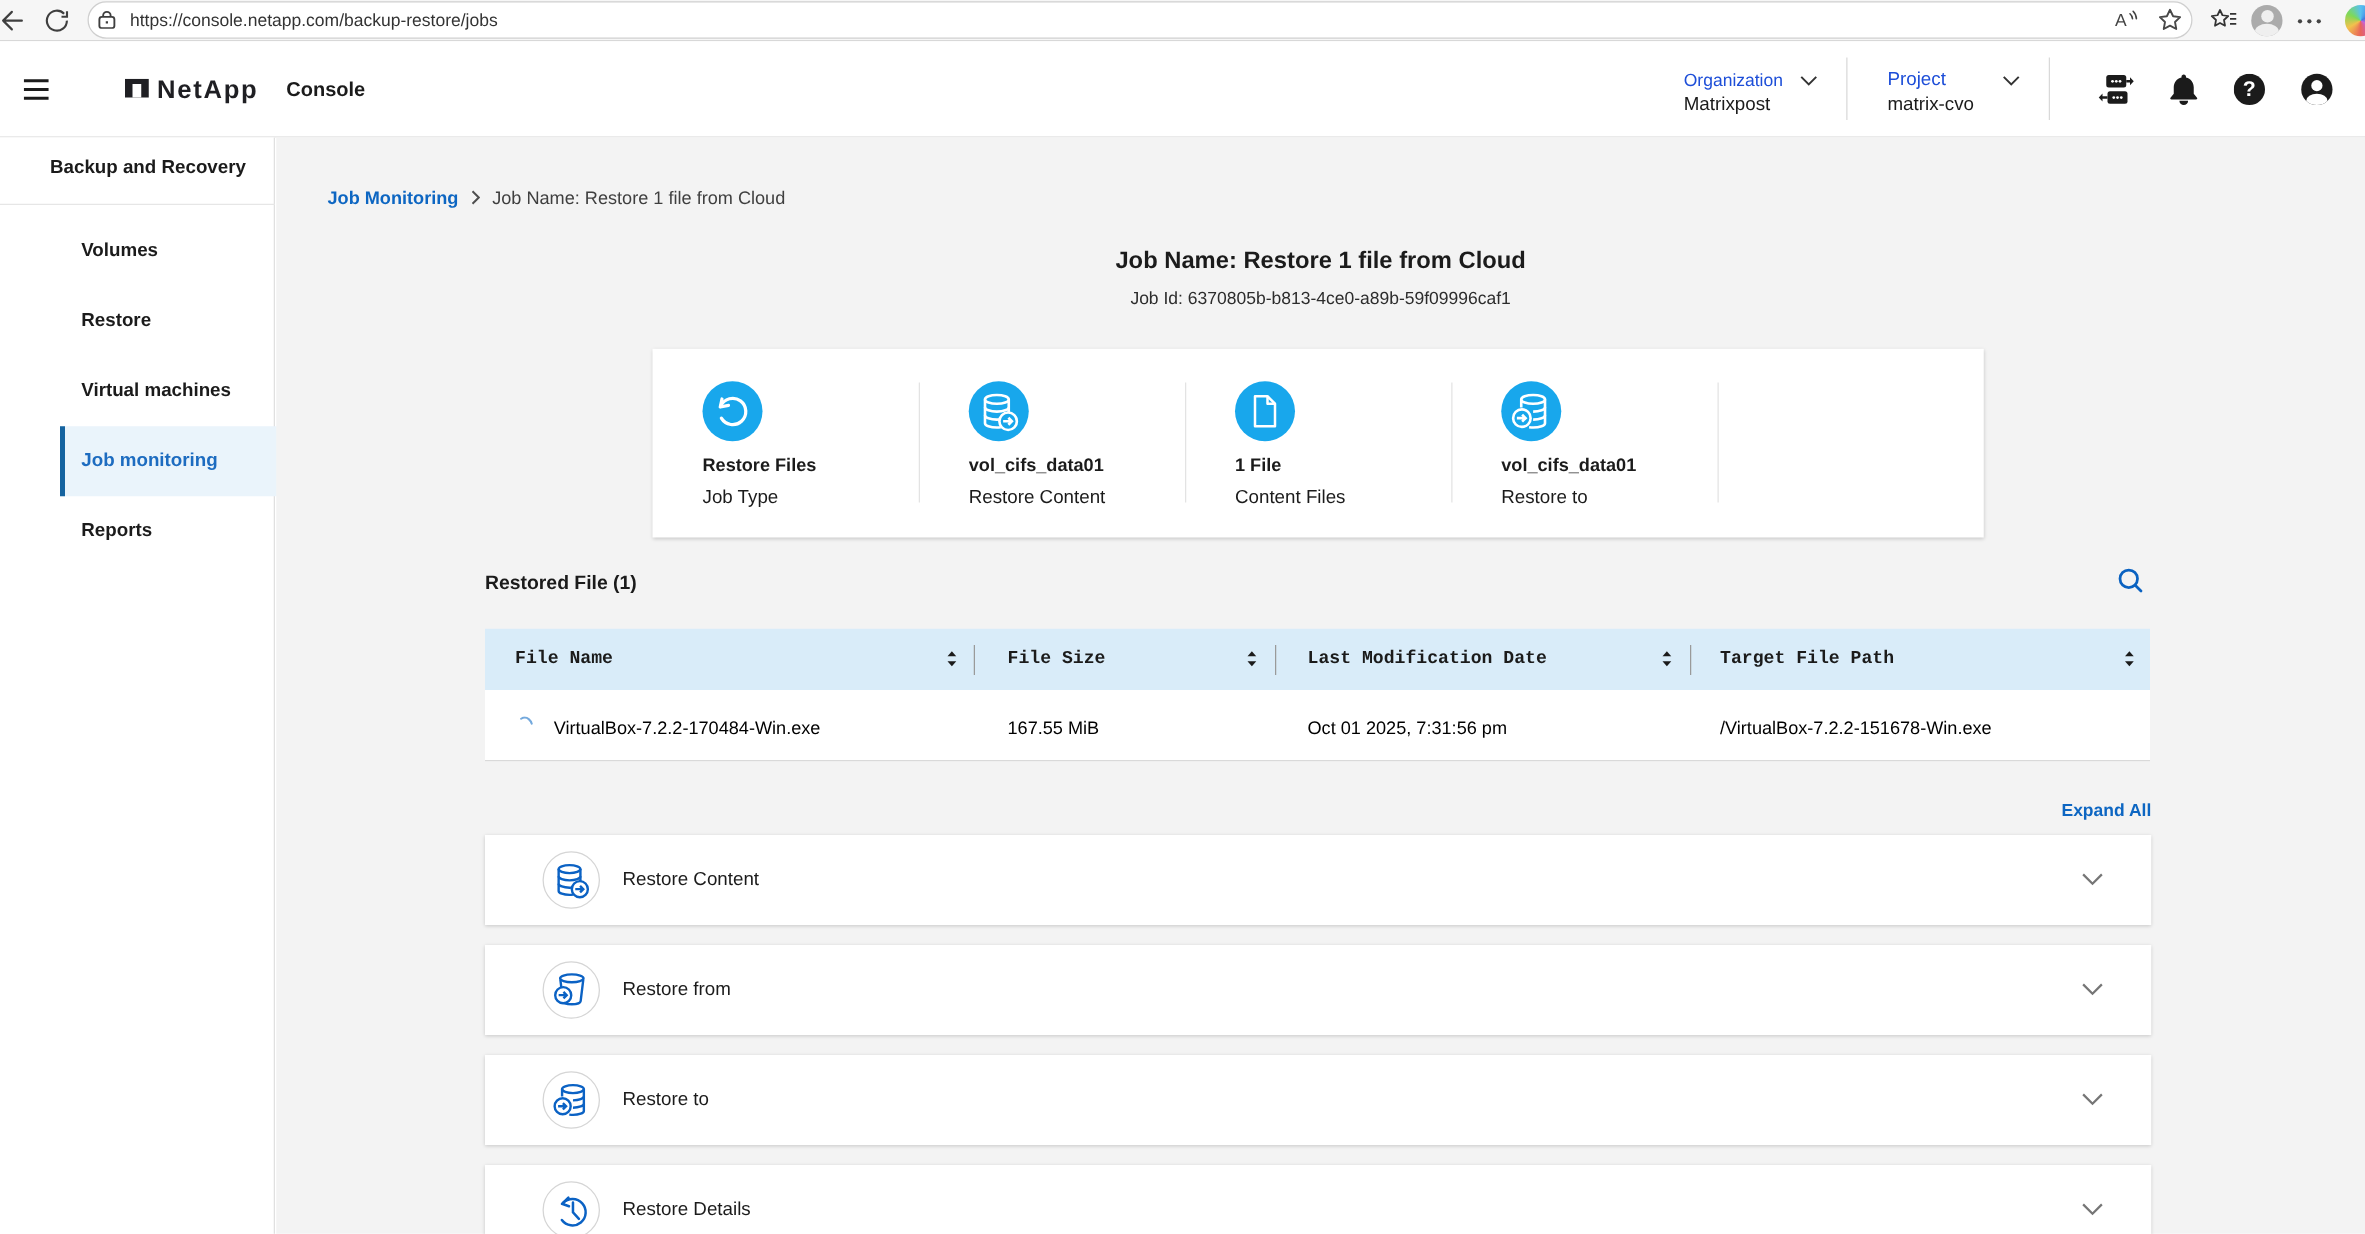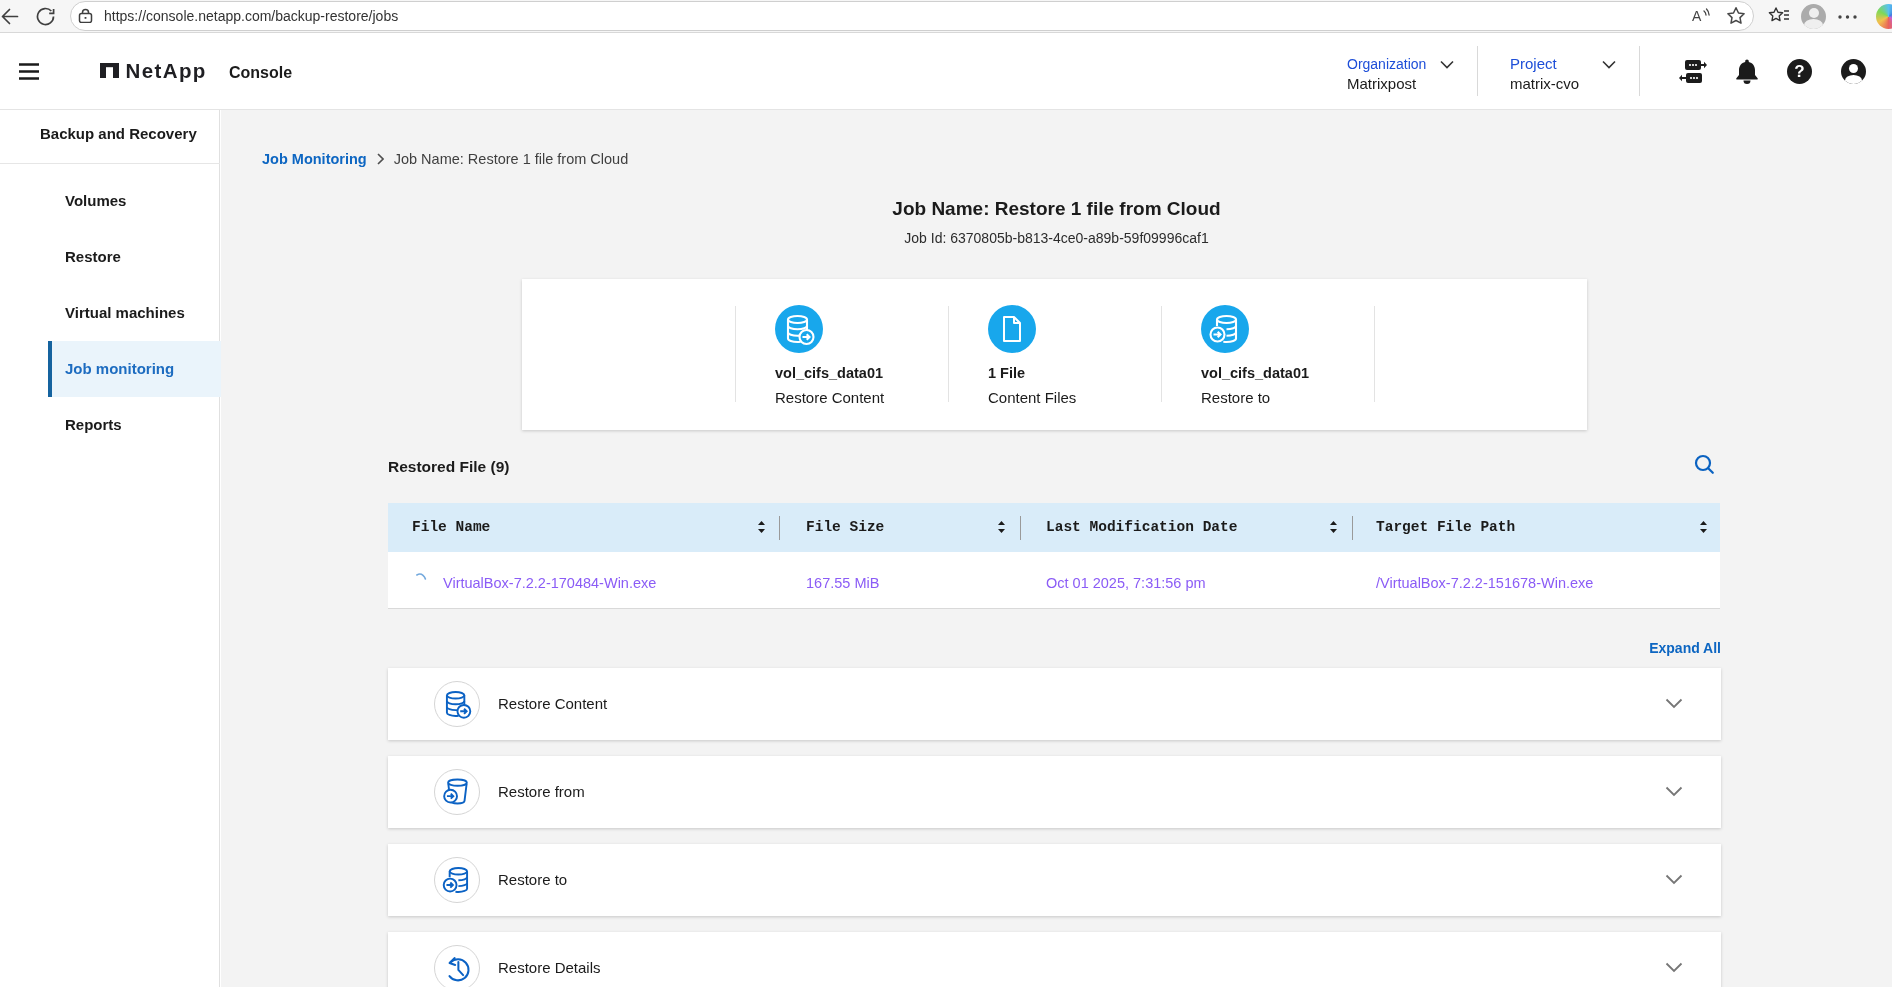--- a/index.html
+++ b/index.html
@@ -42,21 +42,21 @@
 .segdiv { position:absolute; top:27px; width:1px; height:96px; background:#e3e3e3; }
 
 
 #rfhead { position:absolute; left:388px; top:458px; font-size:15.5px; font-weight:bold; color:#1b1b1b; }
 #table { position:absolute; left:388px; top:503px; width:1332px; background:#fff; }
 #thead { position:absolute; left:0; top:0; width:1332px; height:49px; background:#d9ecf9;font-family:Liberation Mono, monospace; }
 .th { position:absolute; top:16px; font-size:14.5px; font-weight:bold; color:#1b1b1b; }
 .sorticon { position:absolute; top:15px; width:11px; height:18px; }
 .thdiv { position:absolute; top:13px; width:1px; height:24px; background:#9a9a9a; }
 #trow { position:absolute; left:0; top:49px; width:1332px; height:57px; background:#fff; border-bottom:1px solid #d9d9d9; }
-.td { position:absolute; top:23px; font-size:14.5px; color:#8b5cf6; }
+.td { position:absolute; top:23px; font-size:14.5px; color:#000000; }
 
 #expandall { position:absolute; left:1400px; top:640px; width:321px; text-align:right; font-size:14px; font-weight:bold; color:#0d66c2; }
 
 
 .acc { position:absolute; left:388px; width:1333px; height:72px; background:#fff; box-shadow:0 1px 3px rgba(0,0,0,0.18); }
 .acc .iconcirc { position:absolute; left:46px; top:13px; width:46px; height:46px; border-radius:50%; background:#fff; border:1px solid #d5d5d5; }
 .acc .lbl { position:absolute; left:110px; top:27px; font-size:15px; color:#1b1b1b; }
 .acc svg.chev { position:absolute; right:38px; top:30px; }
 </style>
 </head>
@@ -167,20 +167,28 @@
 <div class="sbitem" style="top:397px">Reports</div>
 
 <div id="main"></div>
 <div id="crumb"><a>Job Monitoring</a><svg style="margin:0 10px 2px 10px;vertical-align:middle" width="7" height="12" viewBox="0 0 7 12">
       <path d="M1 1 l5 5 -5 5" fill="none" stroke="#4f4f4f" stroke-width="1.6"></path>
     </svg><span class="cur">Job Name: Restore 1 file from Cloud</span></div>
 <div id="title">Job Name: Restore 1 file from Cloud</div>
 <div id="jobid">Job Id: 6370805b-b813-4ce0-a89b-59f09996caf1</div>
 
 <div id="sumcard">
+  <div class="seg" style="left:0">
+    <div class="circ"><svg width="48" height="48" viewBox="0 0 48 48">
+          <path d="M14.6 19.8 A 10.5 10.5 0 1 1 15.1 29.56" fill="none" stroke="#fff" stroke-width="2.6" stroke-linecap="round"></path>
+          <path d="M15.6 14.2 L 14.2 20.6 L 20.8 19.3" fill="none" stroke="#fff" stroke-width="2.6" stroke-linecap="round" stroke-linejoin="round"></path>
+        </svg></div>
+    <div class="l1">Restore Files</div>
+      <div class="l2">Job Type</div>
+  </div>
   <div class="segdiv" style="left:213px"></div>
   <div class="seg" style="left:213px">
     <div class="circ"><svg width="48" height="48" viewBox="0 0 48 48">
       <ellipse cx="22.5" cy="14.5" rx="9.5" ry="3.5" fill="none" stroke="#fff" stroke-width="2.1"></ellipse>
       <path d="M13 14.5 v19 c0 1.9 4.2 3.5 9.5 3.5 1.1 0 2.2 -.1 3.2 -.2 M32 14.5 v11.5" fill="none" stroke="#fff" stroke-width="2.1"></path>
       <path d="M13 20.8 c0 1.9 4.2 3.5 9.5 3.5 s9.5 -1.6 9.5 -3.5 M13 27.2 c0 1.9 4.2 3.5 9.5 3.5 1.3 0 2.6 -.1 3.7 -.3" fill="none" stroke="#fff" stroke-width="2.1"></path>
       <circle cx="31.5" cy="32" r="7" fill="#18a7ec" stroke="#fff" stroke-width="2.1"></circle>
       <path d="M27.5 32 h7 m-2.8 -2.8 l2.8 2.8 -2.8 2.8" fill="none" stroke="#fff" stroke-width="2.1"></path>
     </svg></div>
     <div class="l1">vol_cifs_data01</div>
@@ -203,21 +211,21 @@
       <path d="M35 20.8 c0 1.9 -4.2 3.5 -9.5 3.5 M35 27.2 c0 1.9 -4.2 3.5 -9.5 3.5" fill="none" stroke="#fff" stroke-width="2.1"></path>
       <circle cx="16.5" cy="29.5" r="7" fill="#18a7ec" stroke="#fff" stroke-width="2.1"></circle>
       <path d="M12.5 29.5 h7 m-2.8 -2.8 l2.8 2.8 -2.8 2.8" fill="none" stroke="#fff" stroke-width="2.1"></path>
     </svg></div>
     <div class="l1">vol_cifs_data01</div>
       <div class="l2">Restore to</div>
   </div>
   <div class="segdiv" style="left:852px"></div>
 </div>
 
-<div id="rfhead">Restored File (9)</div>
+<div id="rfhead">Restored File (1)</div>
 <svg class="abs" style="left:1694px;top:454px" width="22" height="22" viewBox="0 0 22 22">
     <circle cx="9" cy="9" r="7" fill="none" stroke="#0a62c1" stroke-width="2.2"></circle>
     <path d="M14.2 14.2 l4.6 4.6" stroke="#0a62c1" stroke-width="2.2" stroke-linecap="round"></path>
   </svg>
 
 <div id="table">
   <div id="thead">
     <div class="th" style="left:24px">File Name</div>
     <svg class="sorticon" style="left:368px" viewBox="0 0 11 18">
         <path d="M2 7 l3.5 -4 3.5 4 z" fill="#1b1b1b"></path>

